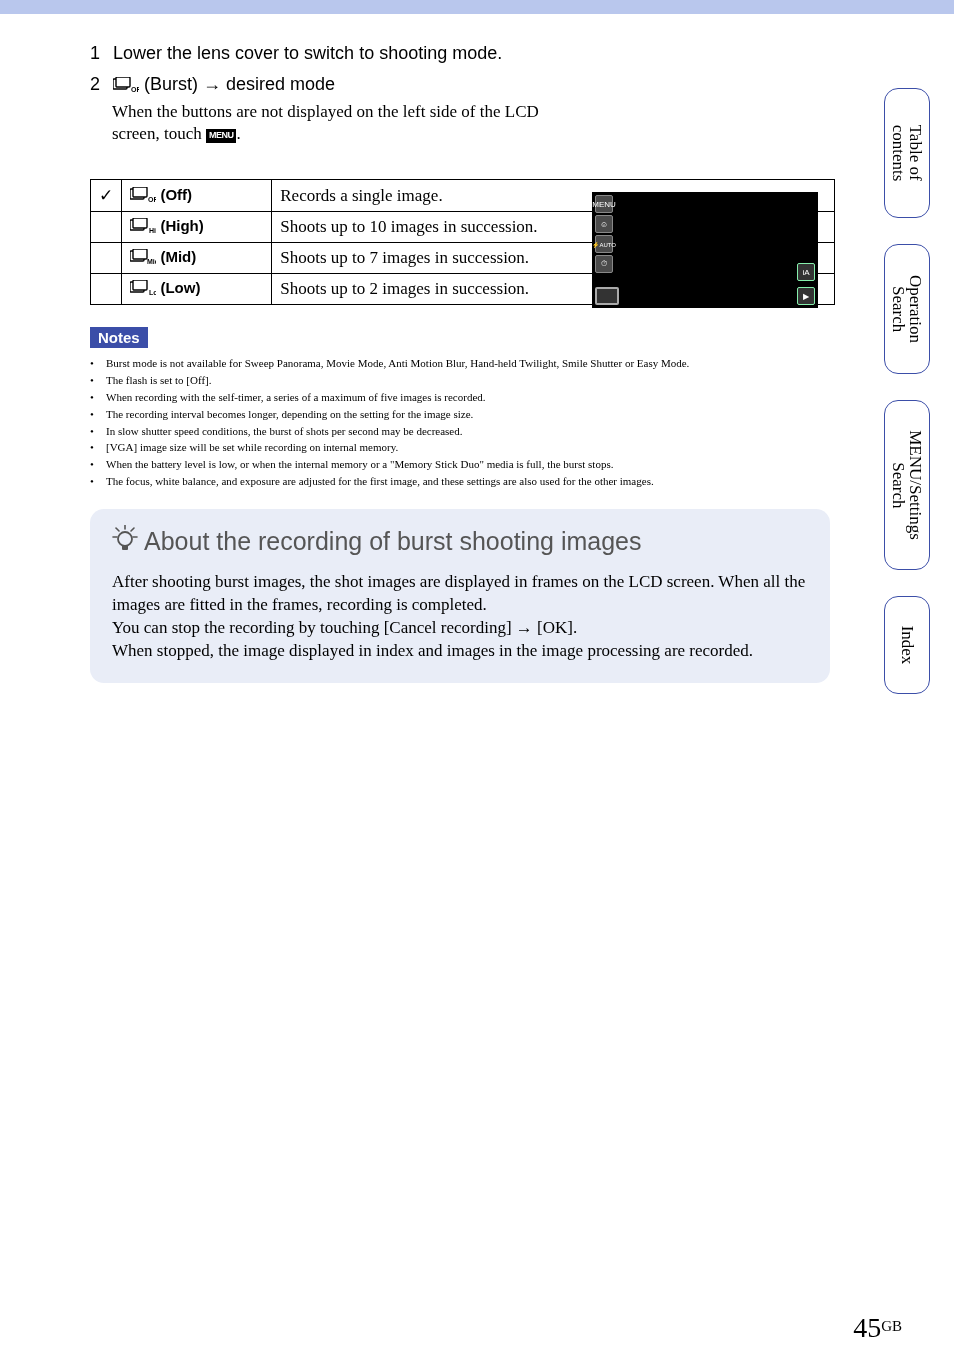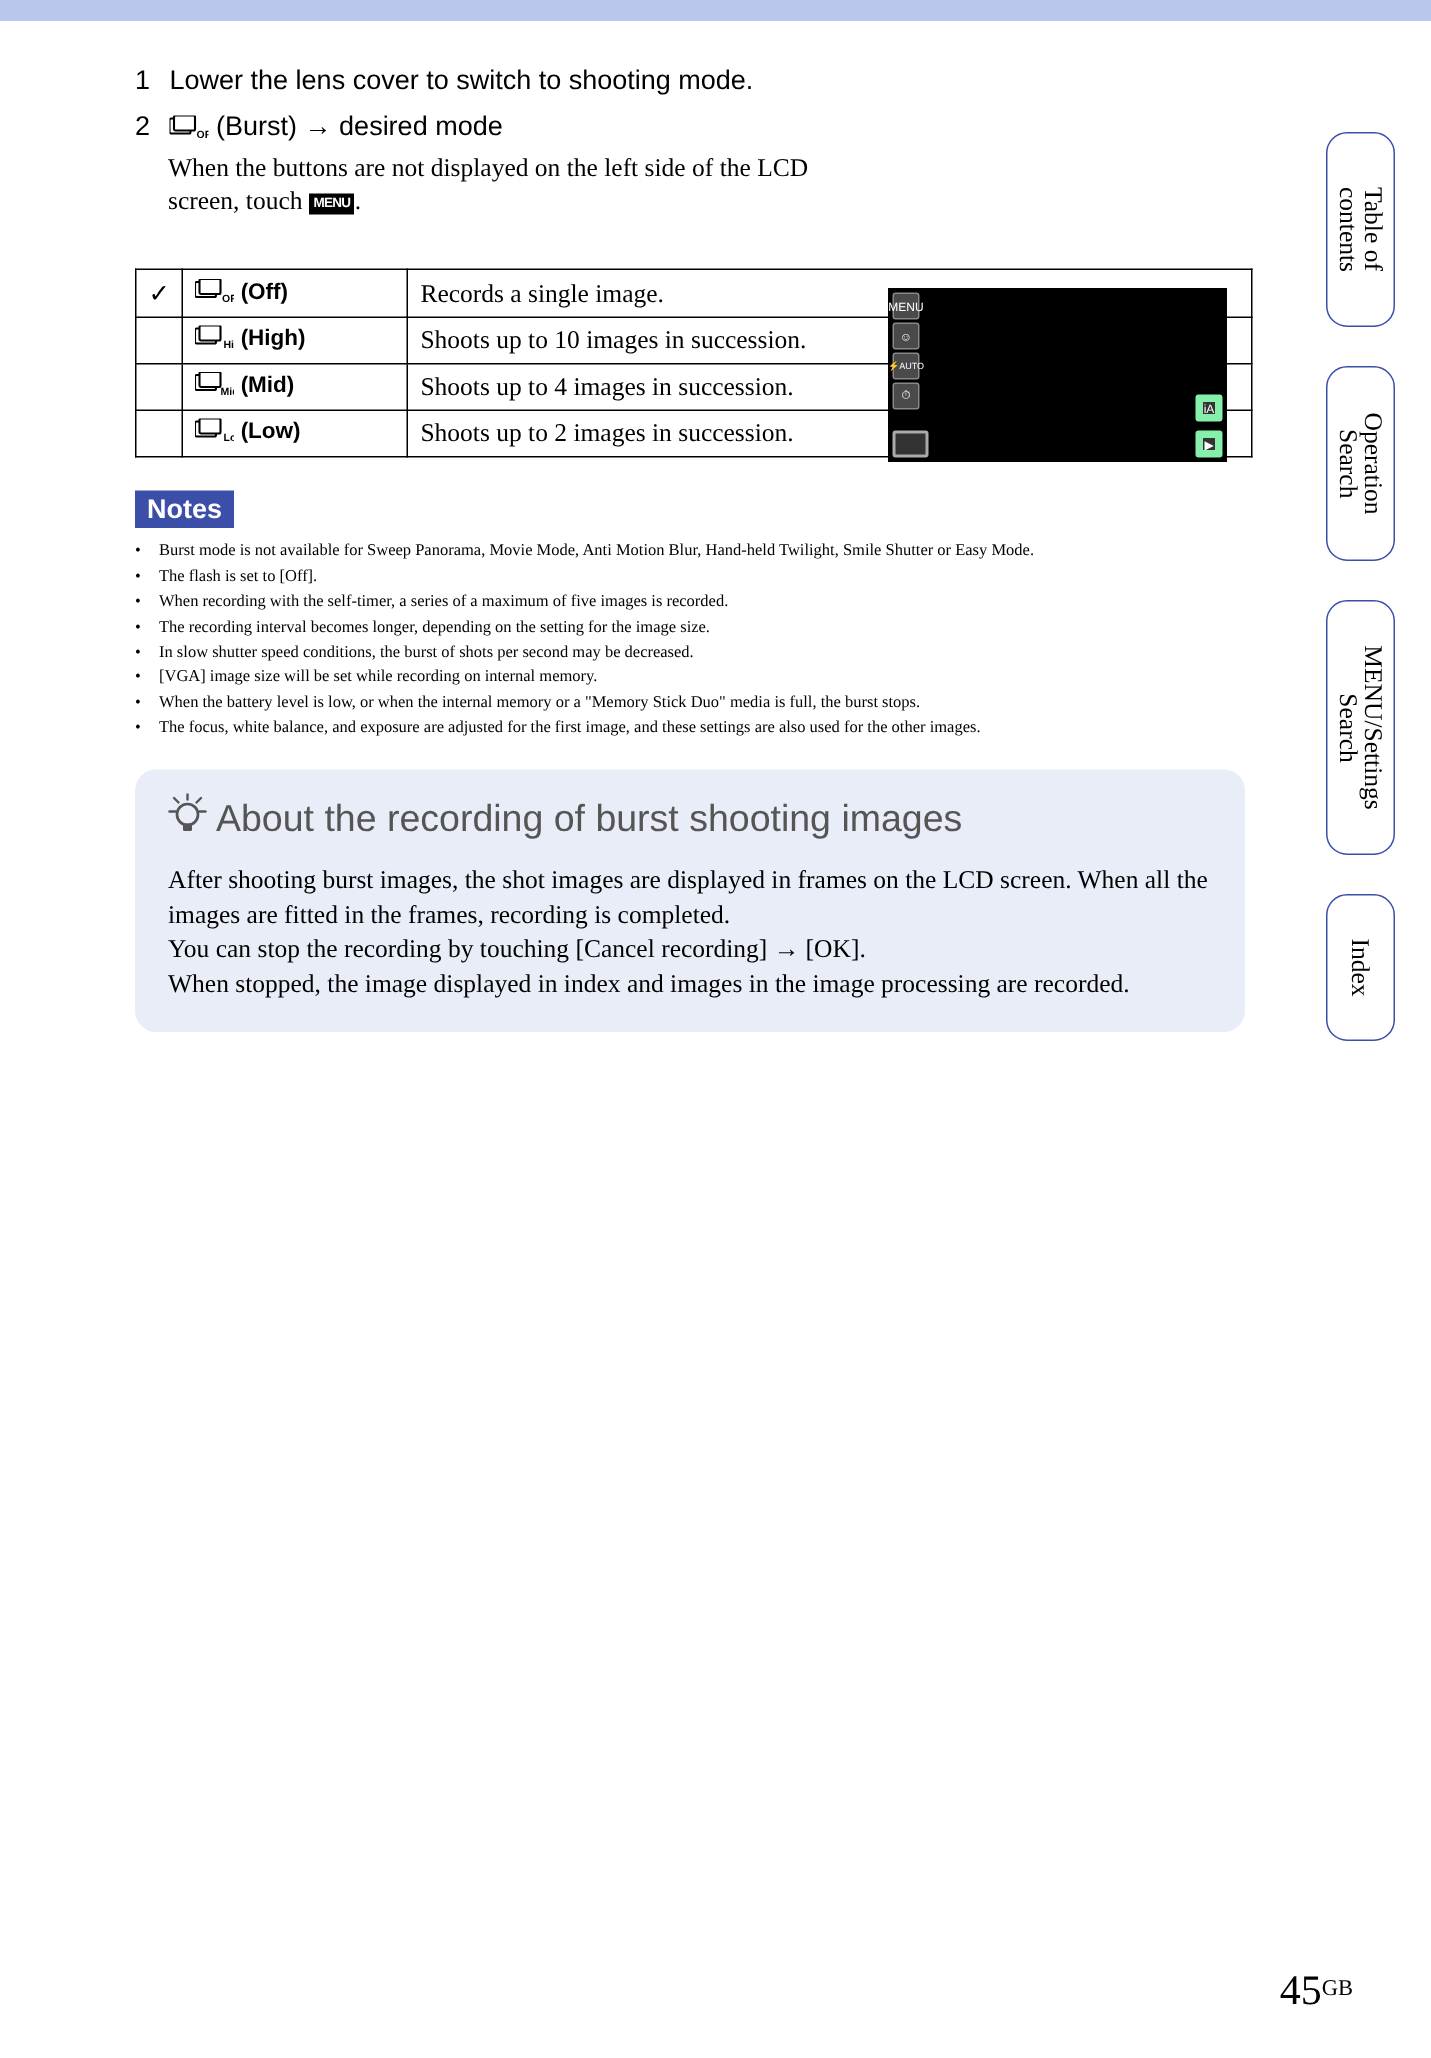--- a/index.html
+++ b/index.html
@@ -102,21 +102,21 @@
     border-radius: 2px;
   }
   .screenshot-thumb .right-strip {
     position: absolute;
     right: 3px;
     bottom: 3px;
     display: flex;
     flex-direction: column;
     gap: 6px;
   }
-  .screenshot-thumb .right-strip .mini-icon { background:#333; border:5px solid #86efac;}
+  .screenshot-thumb .right-strip .mini-icon { background:#333; border:1px solid #86efac;}
   .modes-table {
     margin-top: 34px;
     border-collapse: collapse;
     width: 745px;
     font-size: 17px;
   }
   .modes-table td {
     border: 1px solid #000;
     padding: 5px 8px;
     vertical-align: middle;
@@ -128,21 +128,21 @@
     font-weight: bold;
     font-size: 15px;
   }
   .notes-wrap { margin-top: 22px; }
   .notes-label {
     display: inline-block;
     background: #3b4ea8;
     color: #fff;
     font-family: Arial, Helvetica, sans-serif;
     font-weight: bold;
-    font-size: 18px;
+    font-size: 15px;
     padding: 2px 8px;
   }
   .notes-list {
     list-style: none;
     margin-top: 8px;
     font-size: 11px;
     line-height: 1.35;
     max-width: 740px;
   }
   .notes-list li {
@@ -293,21 +293,21 @@
       <td class="check-col"></td>
       <td class="mode-col">
         <span class="icon-burst-mid">
           <svg width="26" height="16" viewBox="0 0 26 16">
                 <rect x="0" y="2" width="14" height="10" rx="1" fill="none" stroke="#000" stroke-width="1.4"></rect>
                 <rect x="3" y="0" width="14" height="10" rx="1" fill="#fff" stroke="#000" stroke-width="1.4"></rect>
                 <text x="17" y="15" font-size="7" font-family="Arial" font-weight="bold">Mid</text>
               </svg>
         </span><span> (Mid)</span>
       </td>
-      <td>Shoots up to 4 images in succession.</td>
+      <td>Shoots up to 7 images in succession.</td>
     </tr>
     <tr>
       <td class="check-col"></td>
       <td class="mode-col">
         <span class="icon-burst-lo">
           <svg width="26" height="16" viewBox="0 0 26 16">
                 <rect x="0" y="2" width="14" height="10" rx="1" fill="none" stroke="#000" stroke-width="1.4"></rect>
                 <rect x="3" y="0" width="14" height="10" rx="1" fill="#fff" stroke="#000" stroke-width="1.4"></rect>
                 <text x="19" y="15" font-size="7" font-family="Arial" font-weight="bold">Lo</text>
               </svg>

